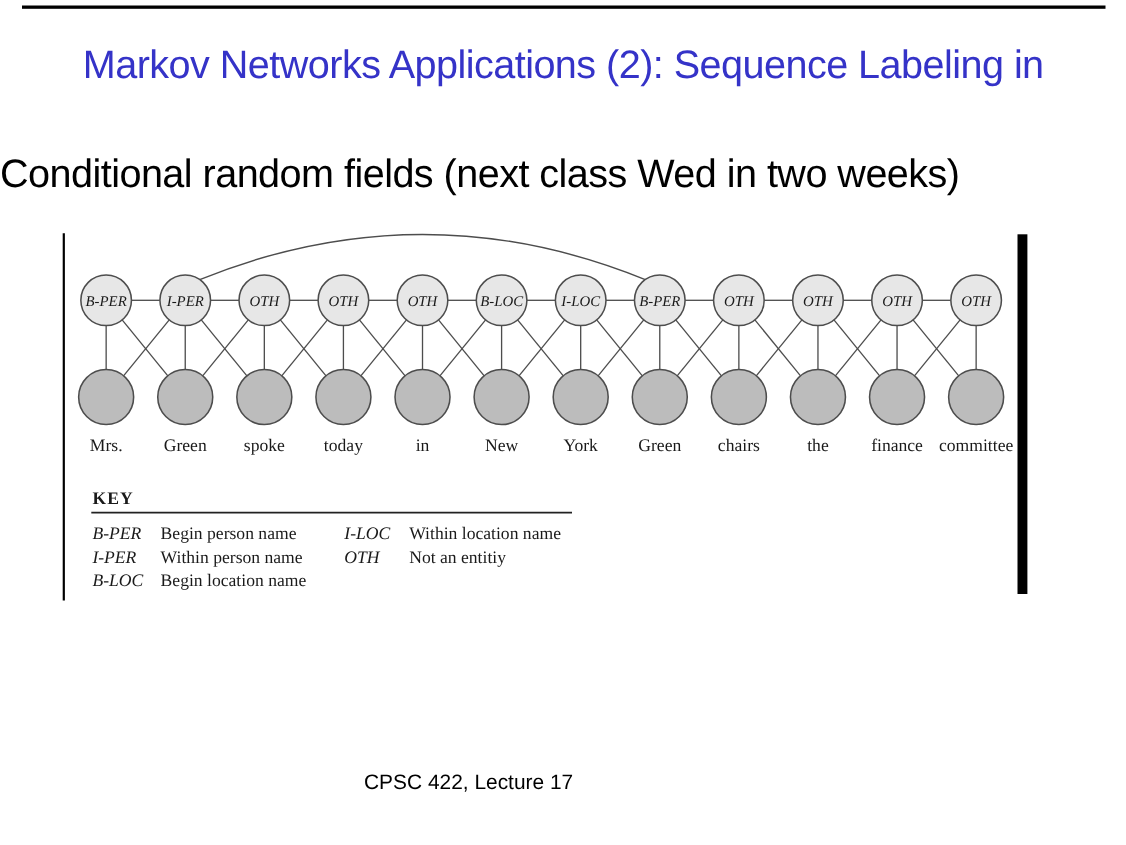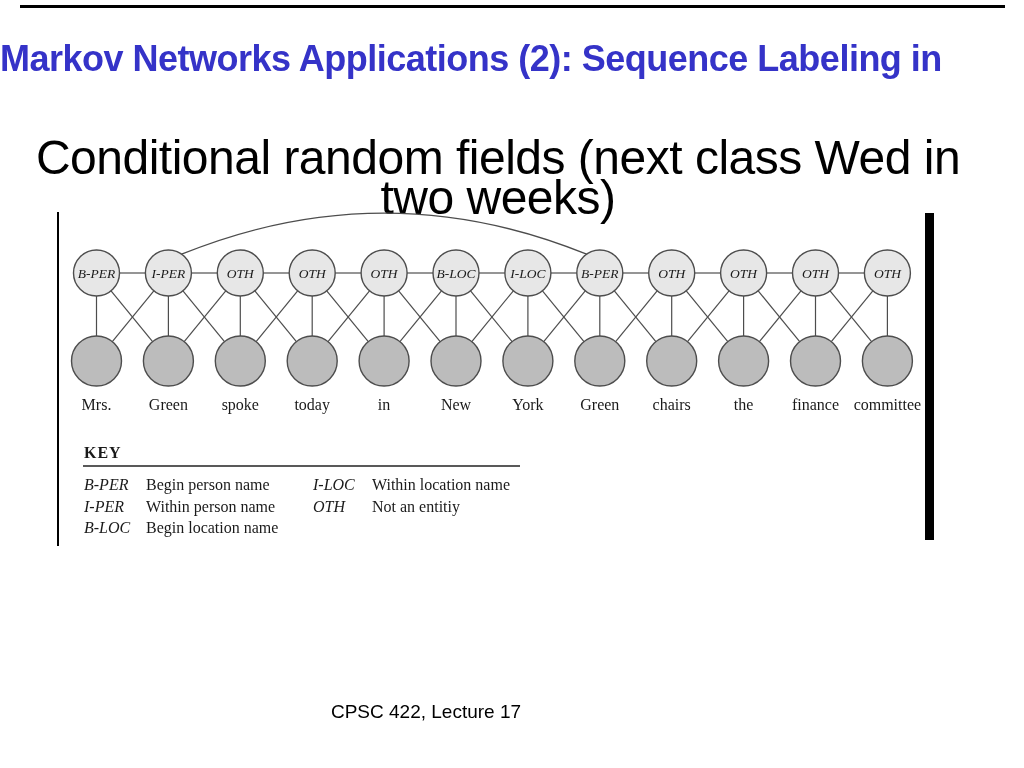--- a/index.html
+++ b/index.html
@@ -5,26 +5,26 @@
   html,body{margin:0;padding:0;}
   body{
     width:1024px;height:768px;position:relative;background:#ffffff;
     font-family:"Liberation Sans",sans-serif;overflow:hidden;
   }
   .top-rule{
     position:absolute;left:20px;top:5px;width:985px;height:3px;background:#000;
   }
   .slide-title{
     position:absolute;left:0;top:12px;width:1024px;
-    font-weight:bold;font-size:36px;line-height:45px;
+    text-align:center;font-weight:normal;font-size:36px;line-height:45px;
     letter-spacing:-0.5px;
   }
   .slide-subtitle{
     position:absolute;left:0;top:138px;width:996px;
-    text-align:center;color:#000;font-size:48px;line-height:40px;
+    text-align:left;color:#000;font-size:36px;line-height:40px;
     letter-spacing:-0.5px;
   }
   .crf-figure{
     position:absolute;left:50px;top:205px;width:890px;height:345px;
   }
   .slide-footer{
     position:absolute;left:0;top:701px;width:852px;
     text-align:center;color:#000;font-size:19px;
   }
   svg text{font-family:"Liberation Serif",serif;fill:#1a1a1a;}

